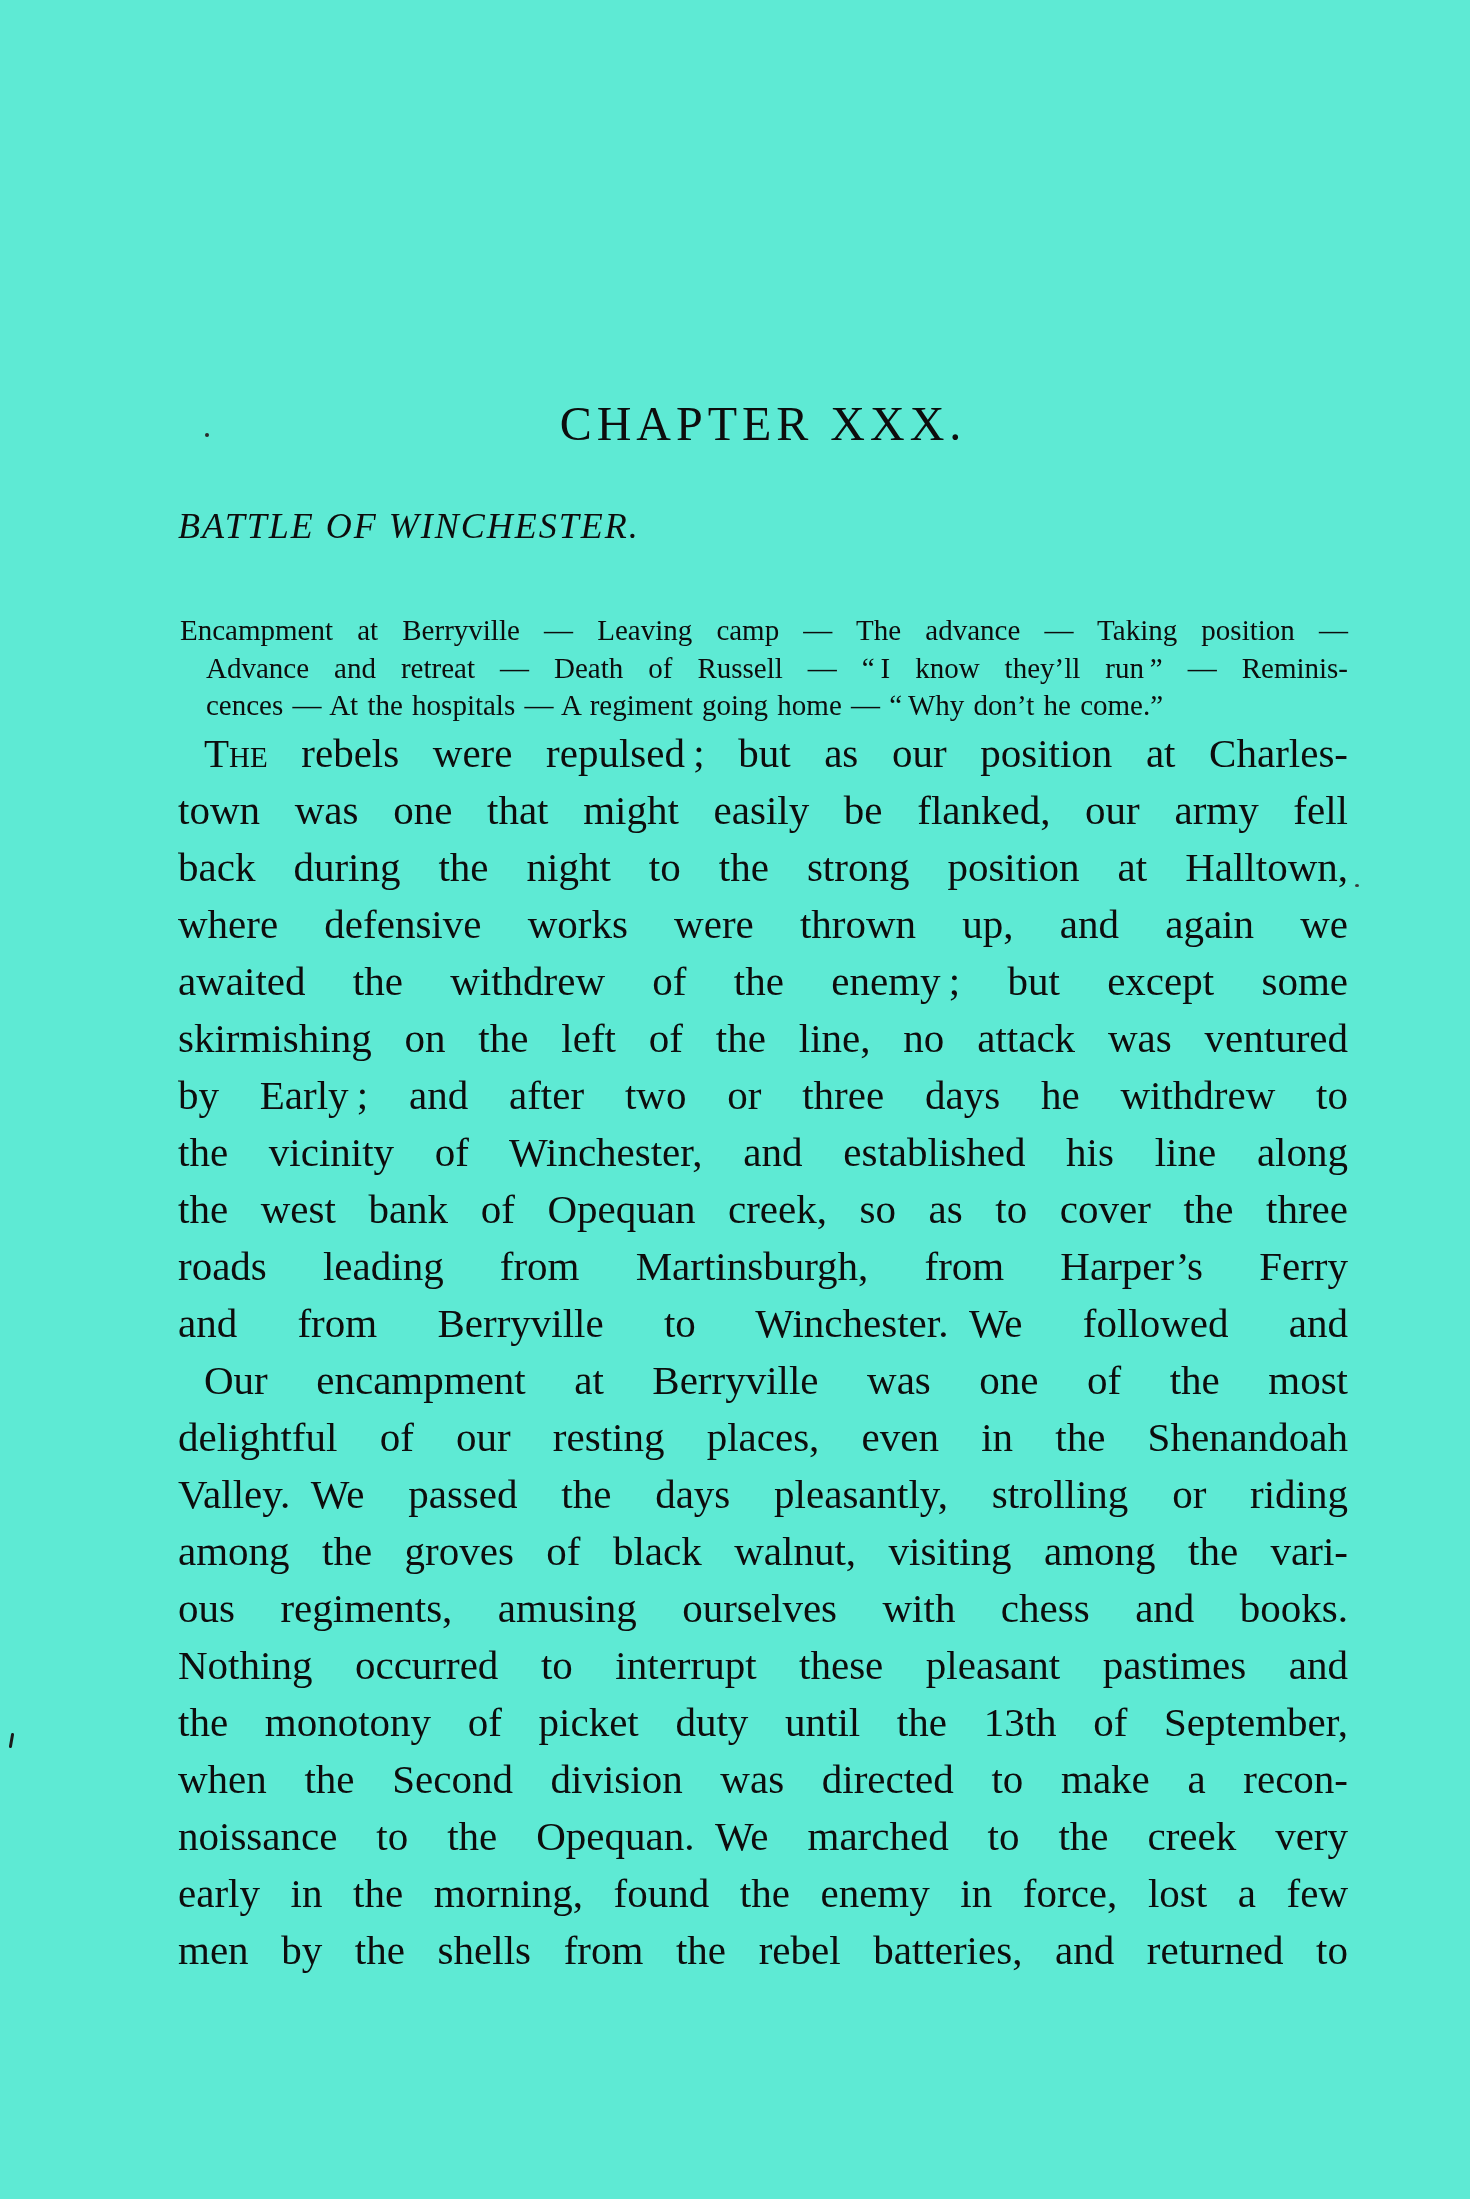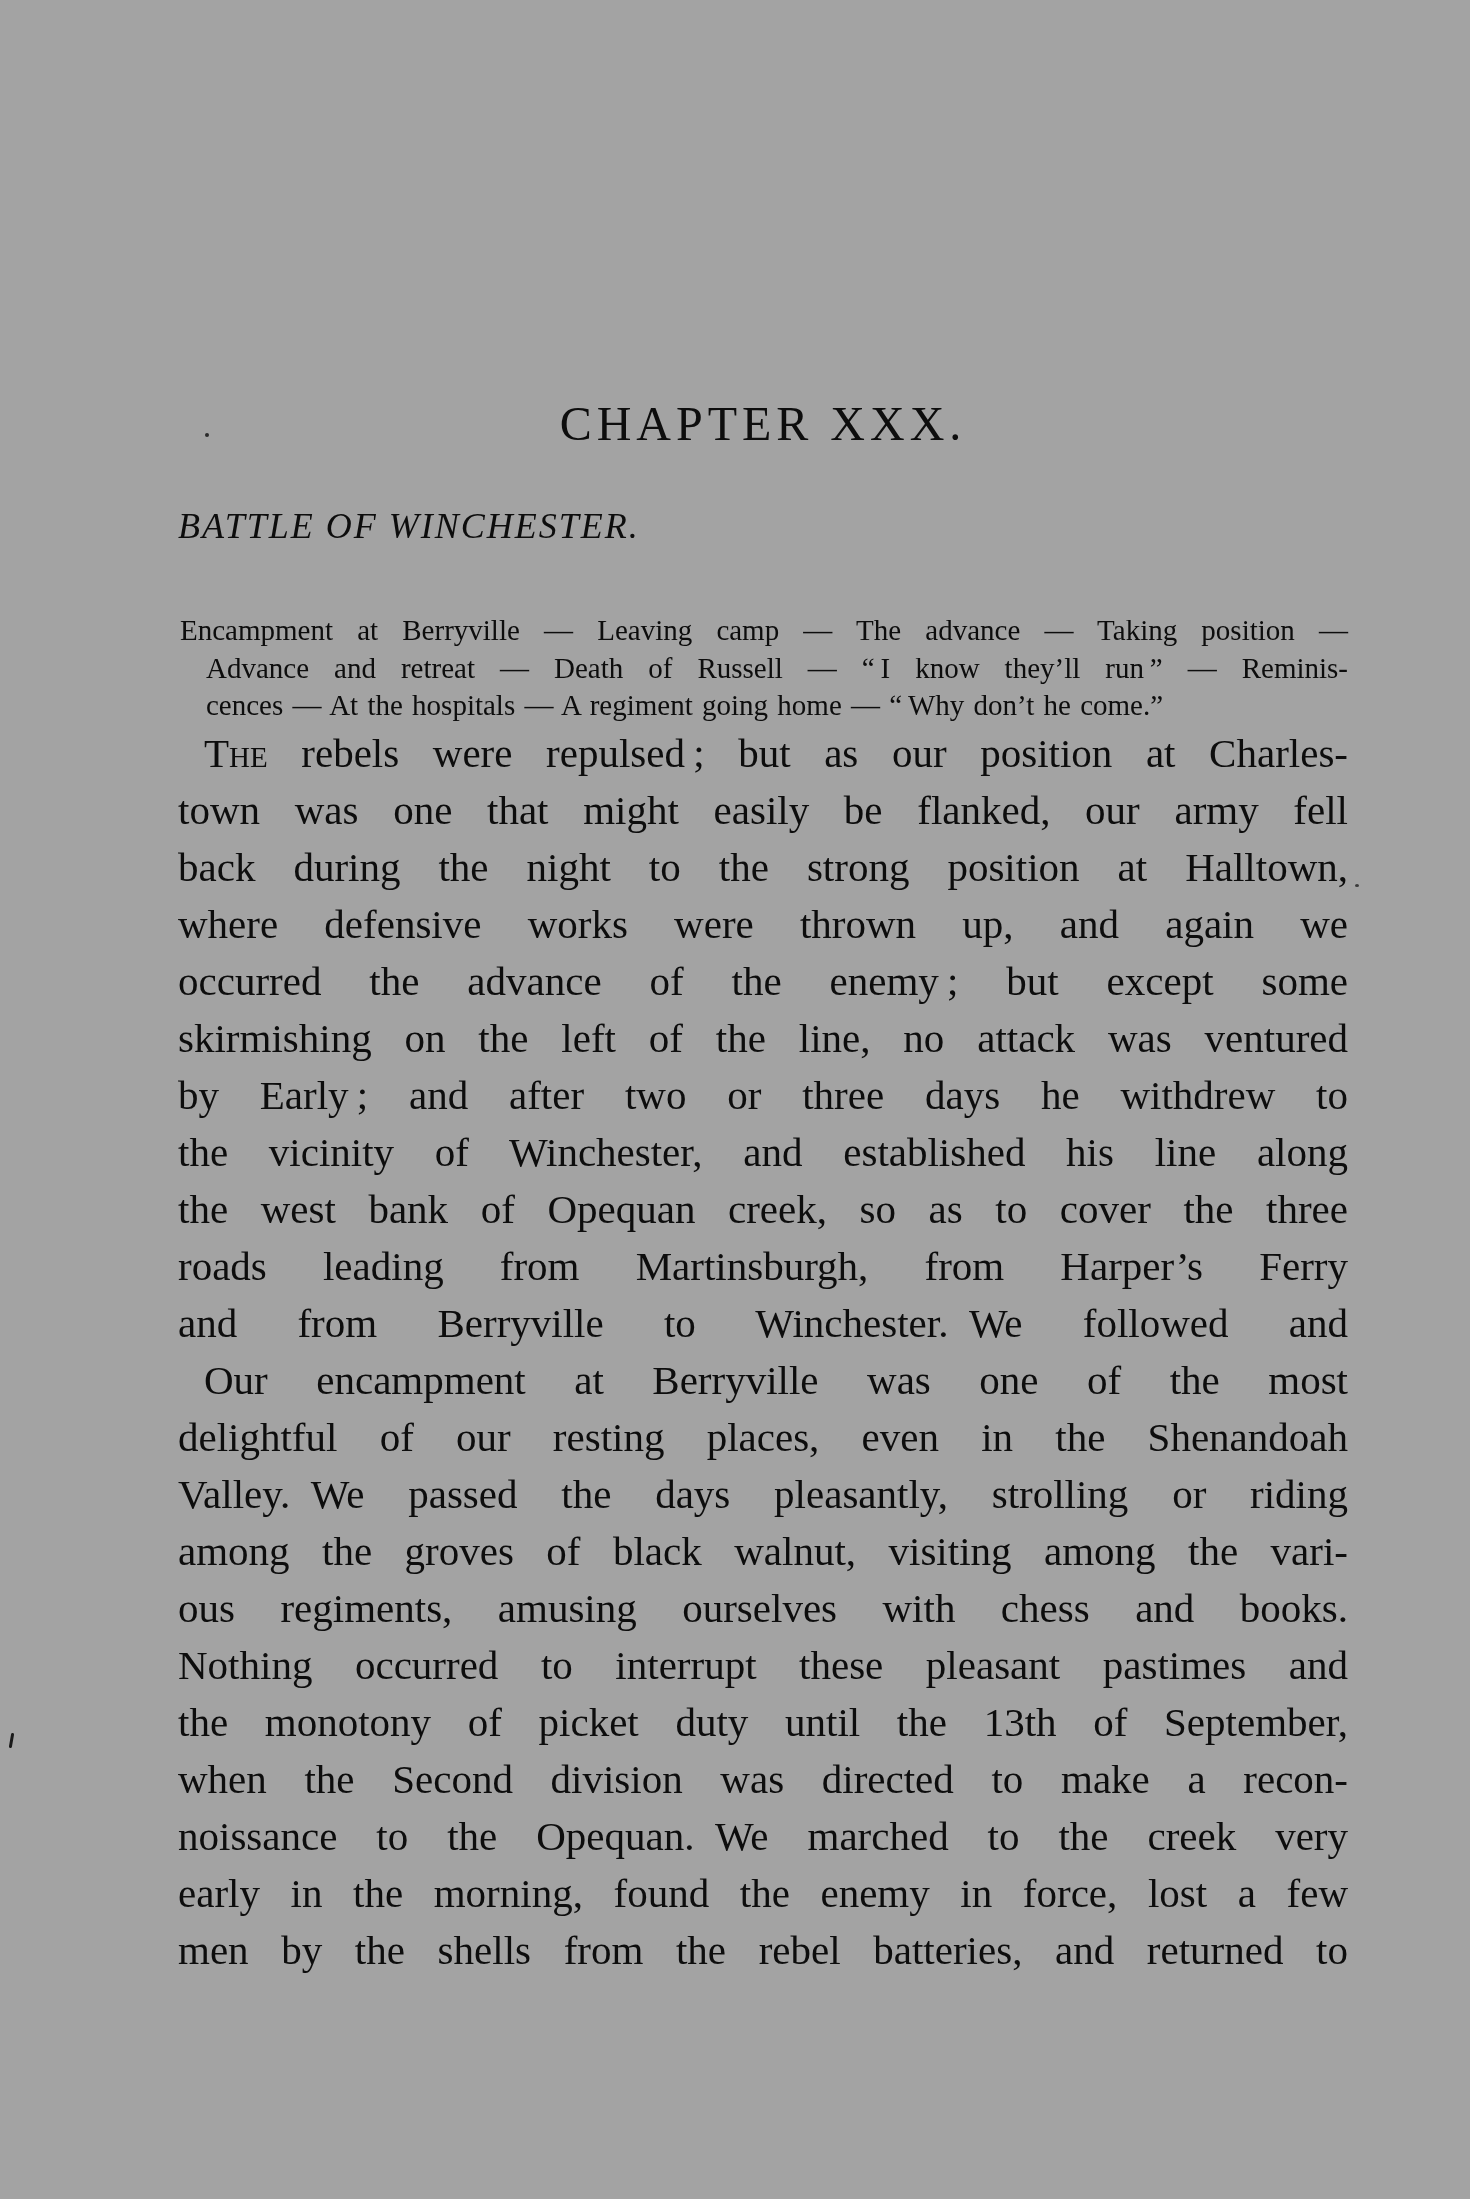--- a/index.html
+++ b/index.html
@@ -4,21 +4,21 @@
 <style>
   html, body {
     margin: 0;
     padding: 0;
     background: #ffffff;
   }
   .page {
     position: relative;
     width: 1470px;
     height: 2199px;
-    background: #a3a3a3;
+    background: #5eead4;
     color: #0d0d0d;
     font-family: "Liberation Serif", "DejaVu Serif", serif;
     overflow: hidden;
   }
   .chapter-heading {
     position: absolute;
     left: 178px;
     width: 1170px;
     top: 398px;
     margin: 0;
@@ -126,21 +126,21 @@
     <div class="syn-line">Encampment at Berryville — Leaving camp — The advance — Taking position —</div>
     <div class="syn-line syn-indent">Advance and retreat — Death of Russell — “ I know they’ll run ” — Reminis-</div>
     <div class="syn-line syn-indent syn-last">cences — At the hospitals — A regiment going home — “ Why don’t he come.”</div>
   </div>
 
   <div class="body-text">
     <div class="bline indent"><span class="smallcaps">The</span><span> rebels were repulsed ; but as our position at Charles-</span></div>
     <div class="bline">town was one that might easily be flanked, our army fell</div>
     <div class="bline">back during the night to the strong position at Halltown,</div>
     <div class="bline">where defensive works were thrown up, and again we</div>
-    <div class="bline">occurred the advance of the enemy ; but except some</div>
+    <div class="bline">awaited the withdrew of the enemy ; but except some</div>
     <div class="bline">skirmishing on the left of the line, no attack was ventured</div>
     <div class="bline">by Early ; and after two or three days he withdrew to</div>
     <div class="bline">the vicinity of Winchester, and established his line along</div>
     <div class="bline">the west bank of Opequan creek, so as to cover the three</div>
     <div class="bline">roads leading from Martinsburgh, from Harper’s Ferry</div>
     <div class="bline">and from Berryville to Winchester. We followed and</div>
     <div class="bline indent">Our encampment at Berryville was one of the most</div>
     <div class="bline">delightful of our resting places, even in the Shenandoah</div>
     <div class="bline">Valley. We passed the days pleasantly, strolling or riding</div>
     <div class="bline">among the groves of black walnut, visiting among the vari-</div>

